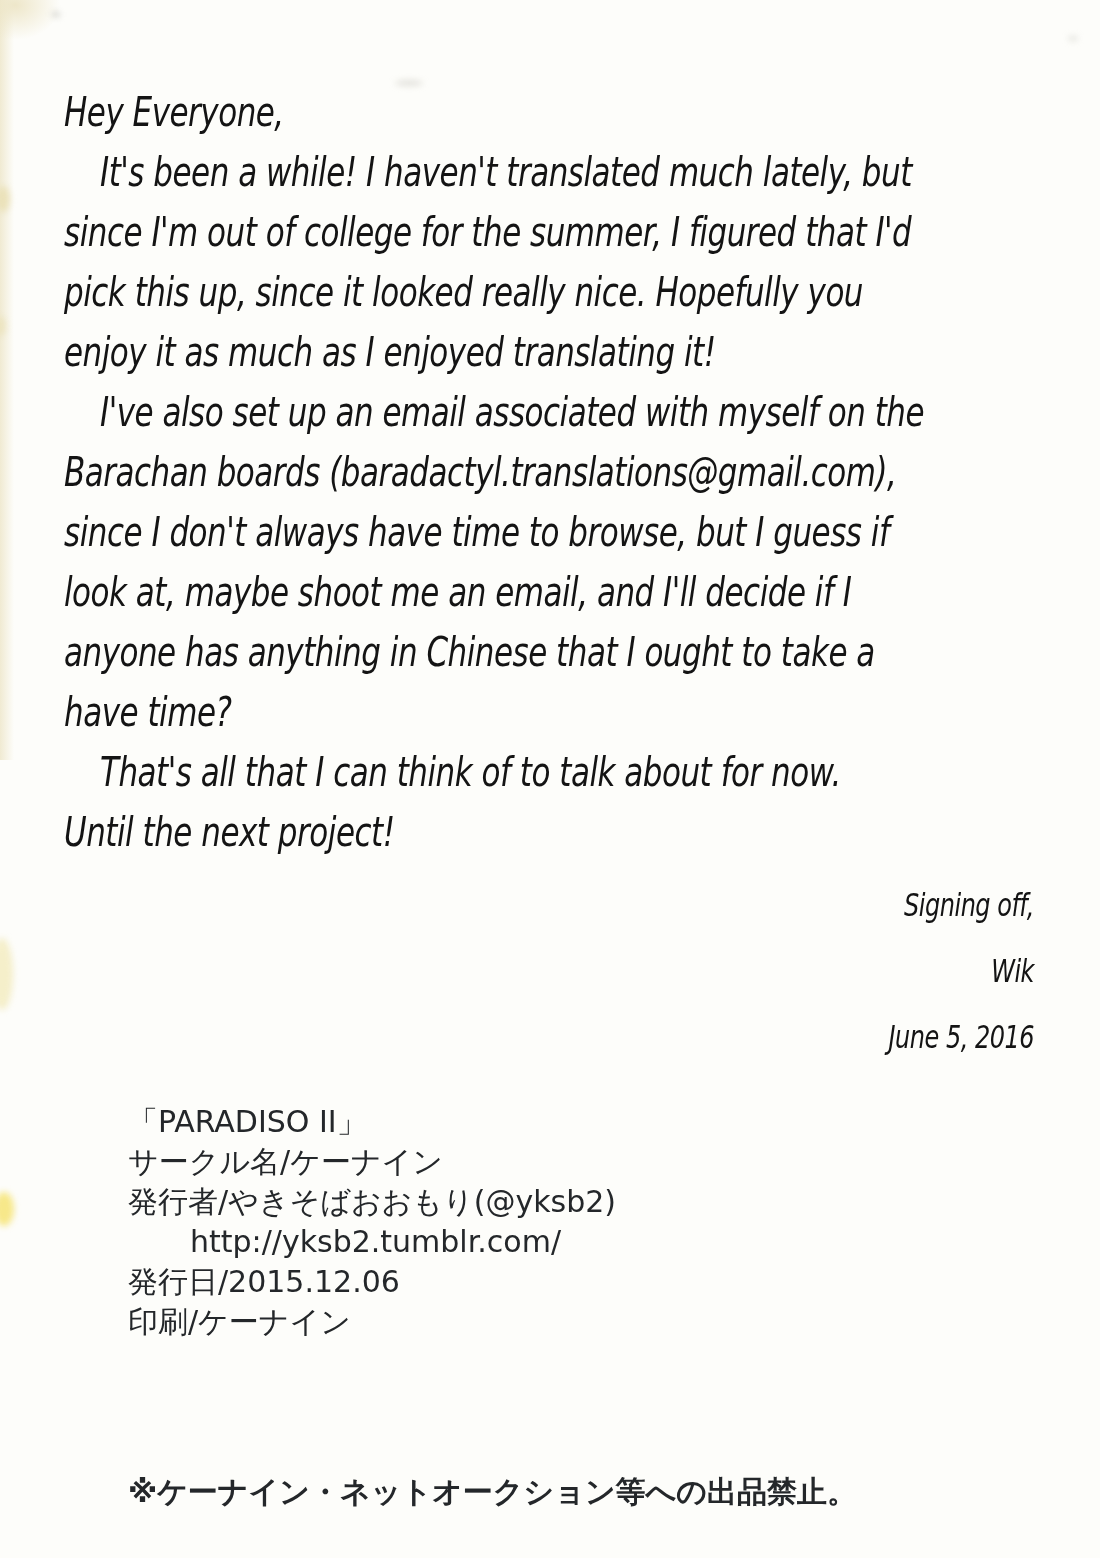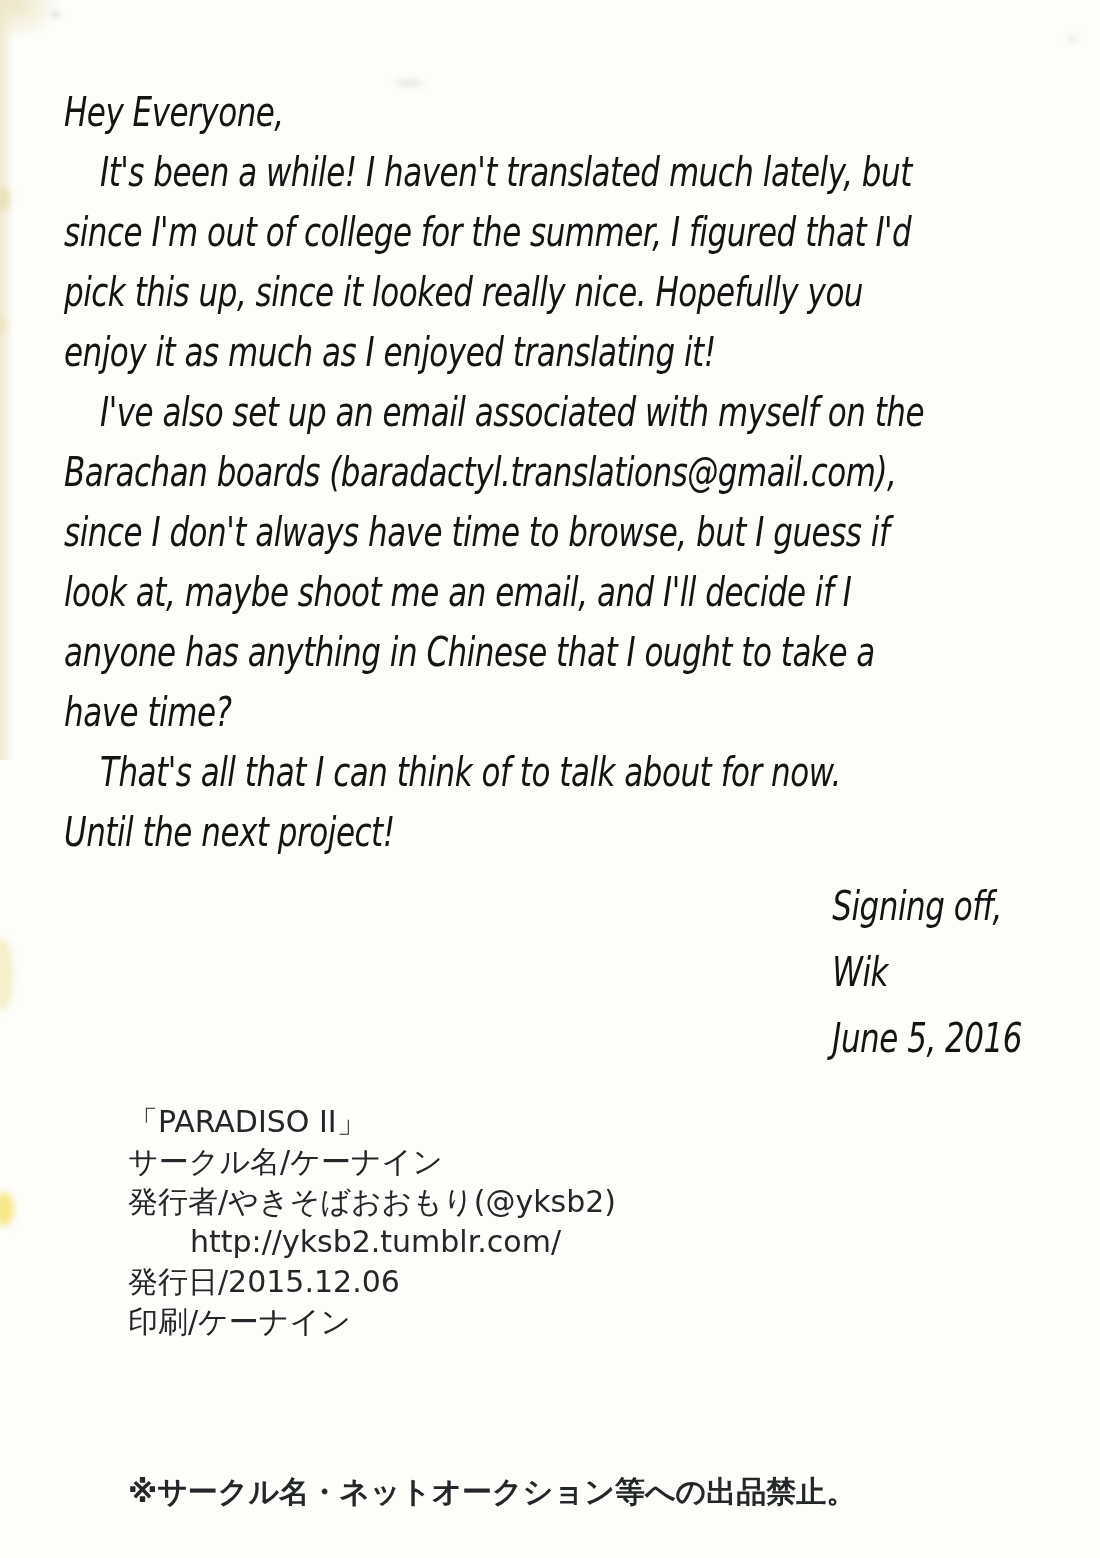--- a/index.html
+++ b/index.html
@@ -38,24 +38,25 @@
     font-style: italic;
     font-size: 31px;
     letter-spacing: -0.5px;
     margin-top: 19px;
   }
   .hand-line { height: 60px; line-height: 60px; white-space: nowrap; }
   .hand-line > span { display: inline-block; transform: scaleY(1.32); transform-origin: 50% 58%; }
   .indent { margin-left: 36px; }
 
   .signature {
-    position: absolute; right: 78px; top: 874px;
+    position: absolute; right: 66px; top: 874px;
+    text-align: right;
     color: var(--ink, #141414);
     font-style: italic;
-    font-size: 31px;
+    font-size: 24px;
     letter-spacing: -0.5px;
   }
   .sig-line { height: 66px; line-height: 66px; white-space: nowrap; }
   .sig-line > span { display: inline-block; transform: scaleY(1.32); transform-origin: 50% 58%; }
 
   
   .colophon {
     position: absolute; left: 128px; top: 1102px;
     color: var(--print-ink, #24272a);
     font-weight: normal;
@@ -111,15 +112,15 @@
 
   <div class="colophon">
     <div class="colo-line">「PARADISO II」</div>
     <div class="colo-line">サークル名/ケーナイン</div>
     <div class="colo-line">発行者/やきそばおおもり(@yksb2)</div>
     <div class="colo-line colo-url">http://yksb2.tumblr.com/</div>
     <div class="colo-line">発行日/2015.12.06</div>
     <div class="colo-line">印刷/ケーナイン</div>
   </div>
 
-  <div class="warning">※サークル名・ネットオークション等への出品禁止。</div>
+  <div class="warning">※ケーナイン・ネットオークション等への出品禁止。</div>
 
 </div>
 
 </body></html>

